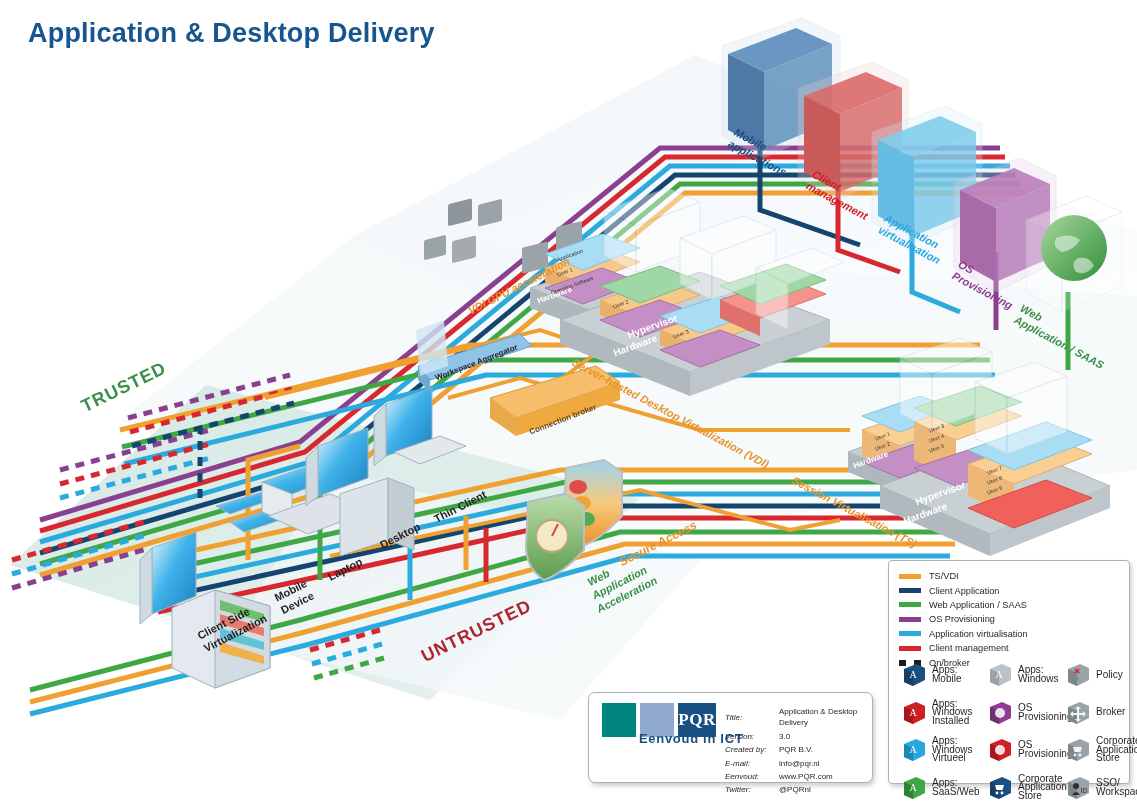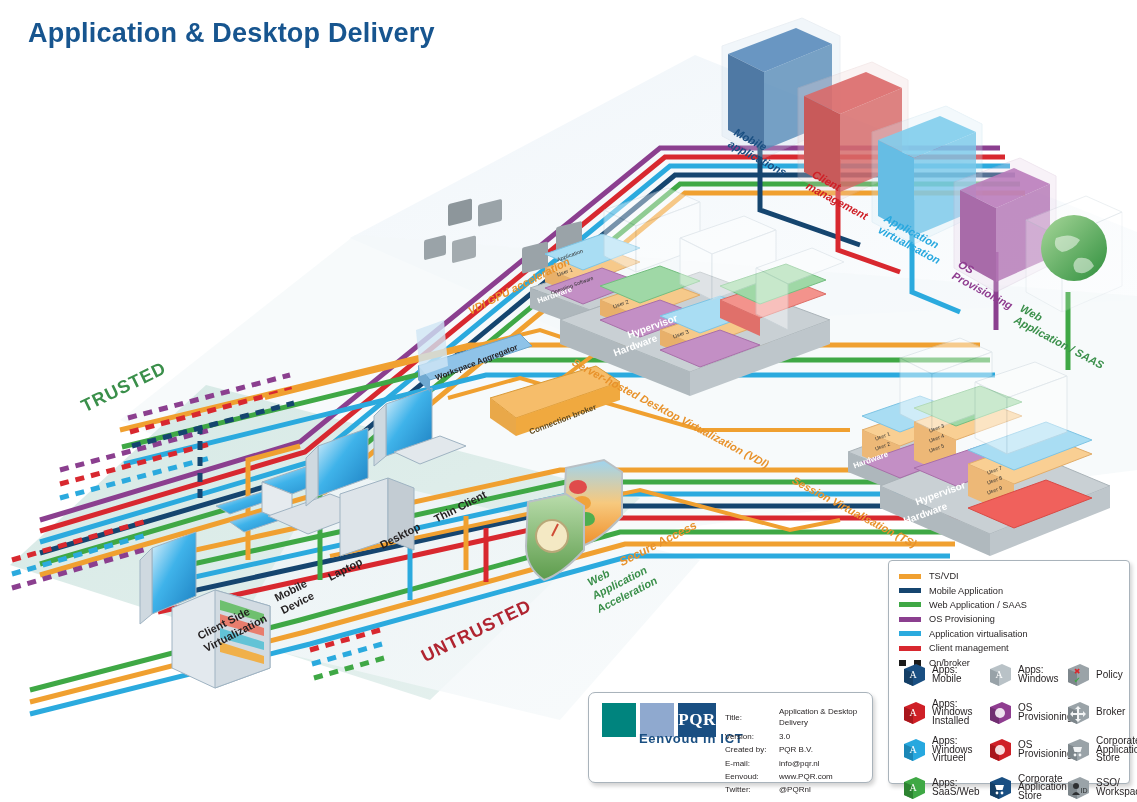--- a/index.html
+++ b/index.html
@@ -34,21 +34,21 @@
   .sw1{position:absolute;left:0;top:0;width:34px;height:34px;background:#00847e;}
   .sw2{position:absolute;left:38px;top:0;width:34px;height:34px;background:#8fa9cf;}
   .sw3{position:absolute;left:76px;top:0;width:38px;height:34px;background:#1a4f82;
        color:#fff;font-size:17px;font-weight:bold;text-align:center;line-height:34px;
        letter-spacing:.5px;font-family:"Liberation Serif",serif;}
   .tb-tag{position:absolute;left:50px;top:38px;font-size:13px;color:#1a4f82;
           font-weight:bold;letter-spacing:.7px;}
   .tb-tbl{position:absolute;left:134px;top:11px;font-size:8px;color:#231f20;
           line-height:11.4px;}
   .tb-tbl td{padding:0;font-size:8px;}
-  .tb-k{width:52px;color:#231f20;}
+  .tb-k{width:52px;color:#231f20;font-style:italic;}
   
   .dlab{position:absolute;white-space:nowrap;pointer-events:none;}
 </style>
 </head>
 <body>
 
 <div class="ttl">Application &amp; Desktop Delivery</div>
 
 <div id="stage">
 <svg width="1137" height="802" viewBox="0 0 1137 802" xmlns="http://www.w3.org/2000/svg">
@@ -452,21 +452,21 @@
 Application / SAAS</div>
 
 <div class="legend">
   <div class="lg-lines">
     <div class="lg-row">
       <span class="lg-sw" style="background:#f0a030"></span>
       <span class="lg-tx">TS/VDI</span>
     </div>
     <div class="lg-row">
       <span class="lg-sw" style="background:#15456f"></span>
-      <span class="lg-tx">Mobile Application</span>
+      <span class="lg-tx">Client Application</span>
     </div>
     <div class="lg-row">
       <span class="lg-sw" style="background:#3fa845"></span>
       <span class="lg-tx">Web Application / SAAS</span>
     </div>
     <div class="lg-row">
       <span class="lg-sw" style="background:#8b3f8f"></span>
       <span class="lg-tx">OS Provisioning</span>
     </div>
     <div class="lg-row">

